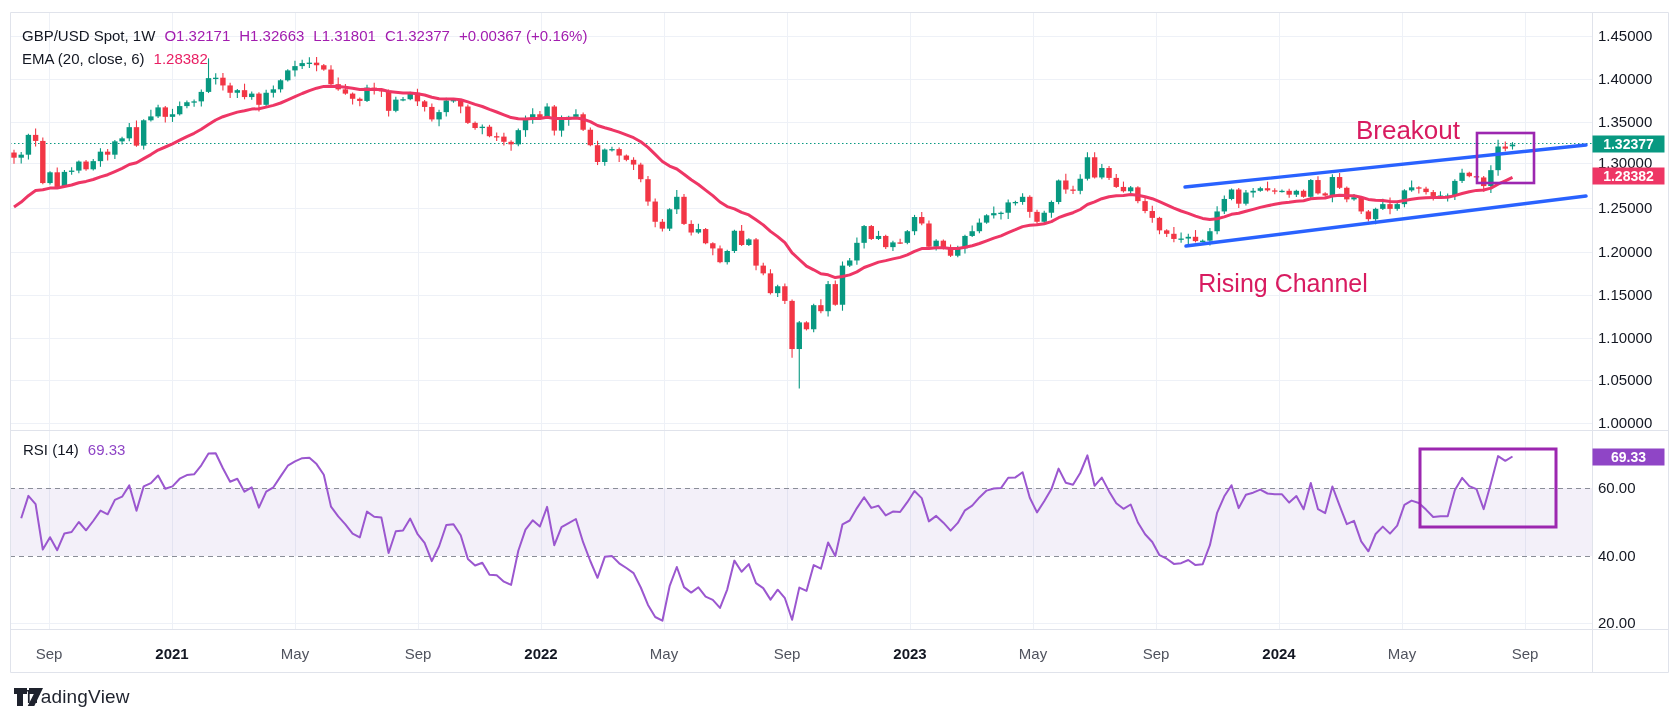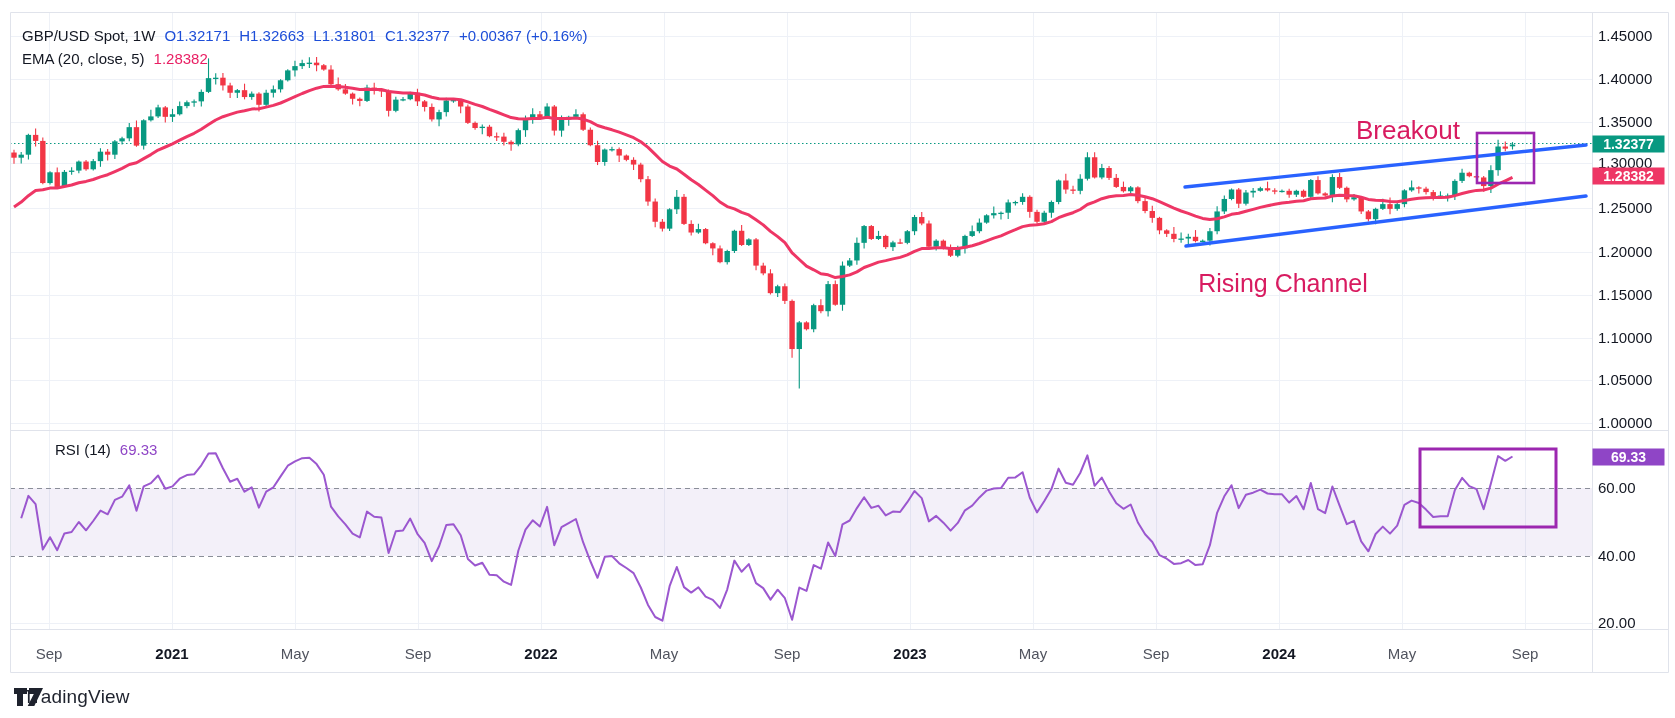--- a/index.html
+++ b/index.html
@@ -2,24 +2,24 @@
 <html><head>
 <meta charset="utf-8">
 <style>
   html,body{margin:0;padding:0;background:#fff;}
   .stage{position:relative;width:1675px;height:718px;background:#fff;overflow:hidden;
          font-family:"Liberation Sans",sans-serif;}
   svg{position:absolute;left:0;top:0;}
   .legend{position:absolute;left:22px;top:24px;font-size:15px;color:#131722;line-height:23px;
           white-space:nowrap;z-index:5;}
   .legend .val{margin-left:9px;}
-  .up{color:#1d4ed8;}
+  .up{color:#a21caf;}
   .pink{color:#e91e63;}
   .purple{color:#8f45c6;}
-  .rsi-legend{position:absolute;left:23px;top:441px;font-size:15px;color:#131722;z-index:5;white-space:nowrap;margin-left:32px;}
+  .rsi-legend{position:absolute;left:23px;top:441px;font-size:15px;color:#131722;z-index:5;white-space:nowrap;}
   .watermark{position:absolute;left:14px;top:686px;display:flex;align-items:center;z-index:5;}
   .watermark .wm-text{font-size:19px;color:#1e222d;margin-left:9px;letter-spacing:.2px;}
 </style>
 </head>
 <body>
 
 <div class="stage">
   <svg id="chart-svg" width="1675" height="718">
       <defs>
         <clipPath id="pricePane">
@@ -537,21 +537,21 @@
       <text x="1628.5" y="181" fill="#ffffff" font-size="14px" font-family="&quot;Liberation Sans&quot;,sans-serif" text-anchor="middle" font-weight="700">1.28382</text>
       <rect x="1592.5" y="448.5" width="72" height="17" fill="#8f45c6"></rect>
       <text x="1628.5" y="462" fill="#ffffff" font-size="14px" font-family="&quot;Liberation Sans&quot;,sans-serif" text-anchor="middle" font-weight="700">69.33</text>
     </svg>
 
   <div class="legend">
     <div>
       <span>GBP/USD Spot, 1W</span><span class="up val">O1.32171</span><span class="up val">H1.32663</span><span class="up val">L1.31801</span><span class="up val">C1.32377</span><span class="up val">+0.00367 (+0.16%)</span>
     </div>
     <div>
-      <span>EMA (20, close, 5)</span><span class="pink val">1.28382</span>
+      <span>EMA (20, close, 6)</span><span class="pink val">1.28382</span>
     </div>
   </div>
 
   <div class="rsi-legend">
     <span>RSI (14)</span><span class="purple val" style="margin-left:9px">69.33</span>
   </div>
 
   <div class="watermark">
     <svg width="29" height="22" viewBox="0 0 29 22">
       <path d="M0 2h13v6h-4v12H3V8H0z" fill="#1e222d"></path>

